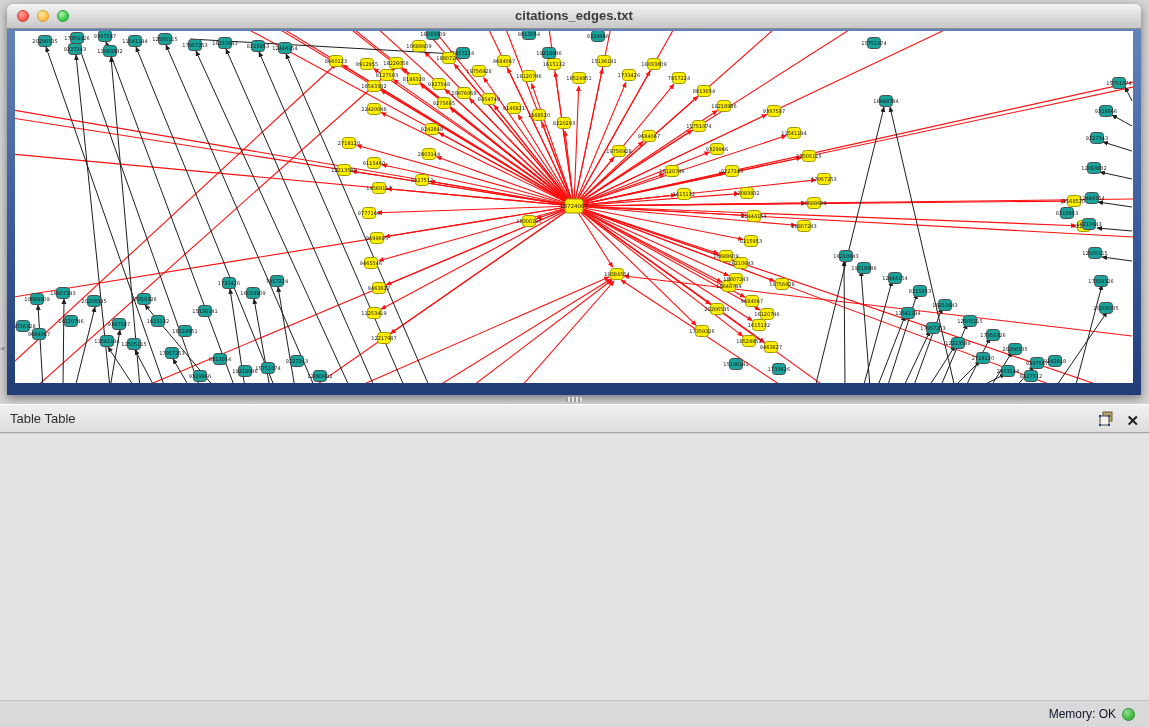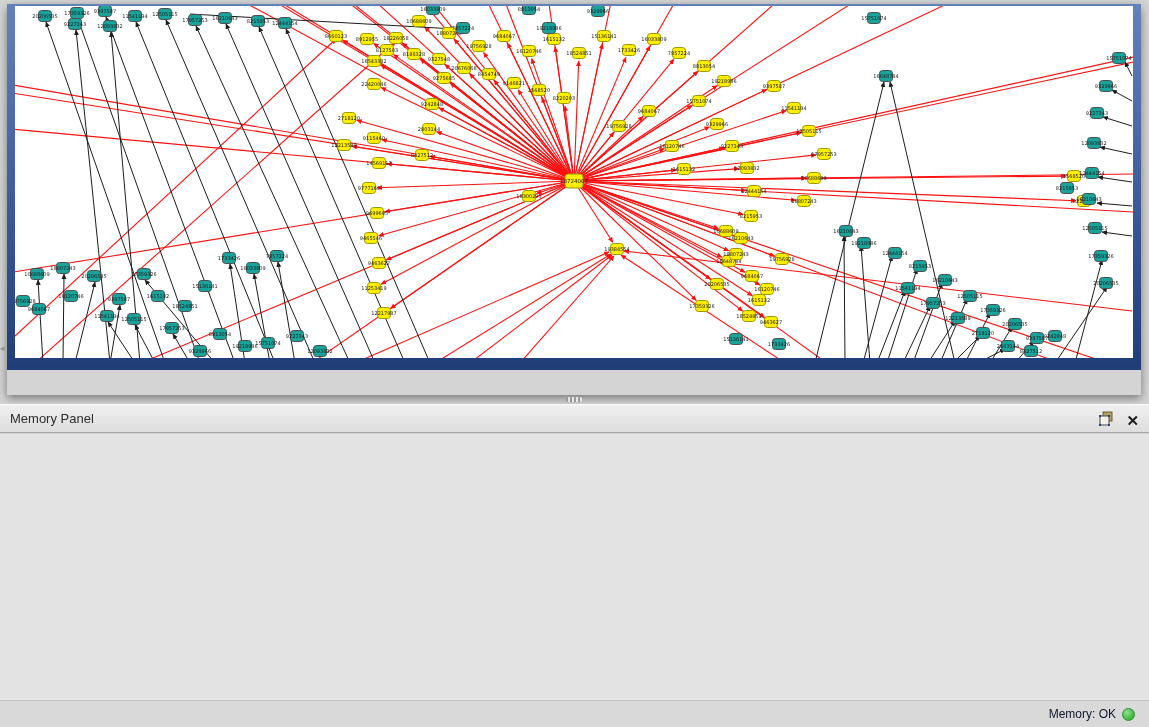--- a/index.html
+++ b/index.html
@@ -37,20 +37,28 @@
   .panel-bg{position:absolute;left:0;top:434px;width:1149px;height:266px;background:#e3e3e3;}
   
   .statusbar{position:absolute;left:0;top:700px;width:1149px;height:27px;background:#d9d9d9;border-top:1px solid #c2c2c2;}
   .mem{position:absolute;right:14px;top:6px;display:flex;align-items:center;gap:6px;font-size:12px;color:#0f172a;}
   .mem-dot{width:13px;height:13px;border-radius:50%;background:radial-gradient(circle at 35% 30%,#8fe08f,#3cb93c 70%);border:1px solid #2e8f2e;box-sizing:border-box;}
 </style>
 </head>
 <body>
 
 <div class="net-window">
+  <div class="titlebar">
+    <div class="traffic">
+      <div class="light red"></div>
+      <div class="light yellow"></div>
+      <div class="light green"></div>
+    </div>
+    <div class="win-title">citations_edges.txt</div>
+  </div>
   <div class="net-body">
     <div class="canvas">
       <svg id="netsvg" width="1118" height="357" viewBox="0 0 1118 357">
           <defs>
             <marker id="ar" markerWidth="6" markerHeight="6" refX="5" refY="2.5" orient="auto" markerUnits="userSpaceOnUse">
               <path d="M0,0 L5.5,2.5 L0,5 Z" fill="#ff1010"></path>
             </marker>
             <marker id="ab" markerWidth="6" markerHeight="6" refX="5" refY="2.5" orient="auto" markerUnits="userSpaceOnUse">
               <path d="M0,0 L5.5,2.5 L0,5 Z" fill="#1d1d1d"></path>
             </marker>
@@ -782,21 +790,21 @@
           </g>
         </svg>
     </div>
   </div>
 </div>
 
 <div class="sash-grip"></div>
 <div class="west-collapse">◂</div>
 
 <div class="panel-header">
-  <div class="panel-title">Memory Panel</div>
+  <div class="panel-title">Table Table</div>
   <div class="panel-hdr-icons">
     <span>
       <svg width="15" height="15" viewBox="0 0 15 15">
         <rect x="4" y="1" width="9" height="9" fill="#b3a06a" stroke="#6e5f33" stroke-width="1"></rect>
         <rect x="1" y="5" width="9" height="9" fill="#f4f2ea" stroke="#4a4a4a" stroke-width="1"></rect>
         <rect x="0" y="4" width="2" height="2" fill="#27417c"></rect>
           <rect x="9" y="4" width="2" height="2" fill="#27417c"></rect>
         <rect x="0" y="13" width="2" height="2" fill="#27417c"></rect>
           <rect x="9" y="13" width="2" height="2" fill="#27417c"></rect>
       </svg>

